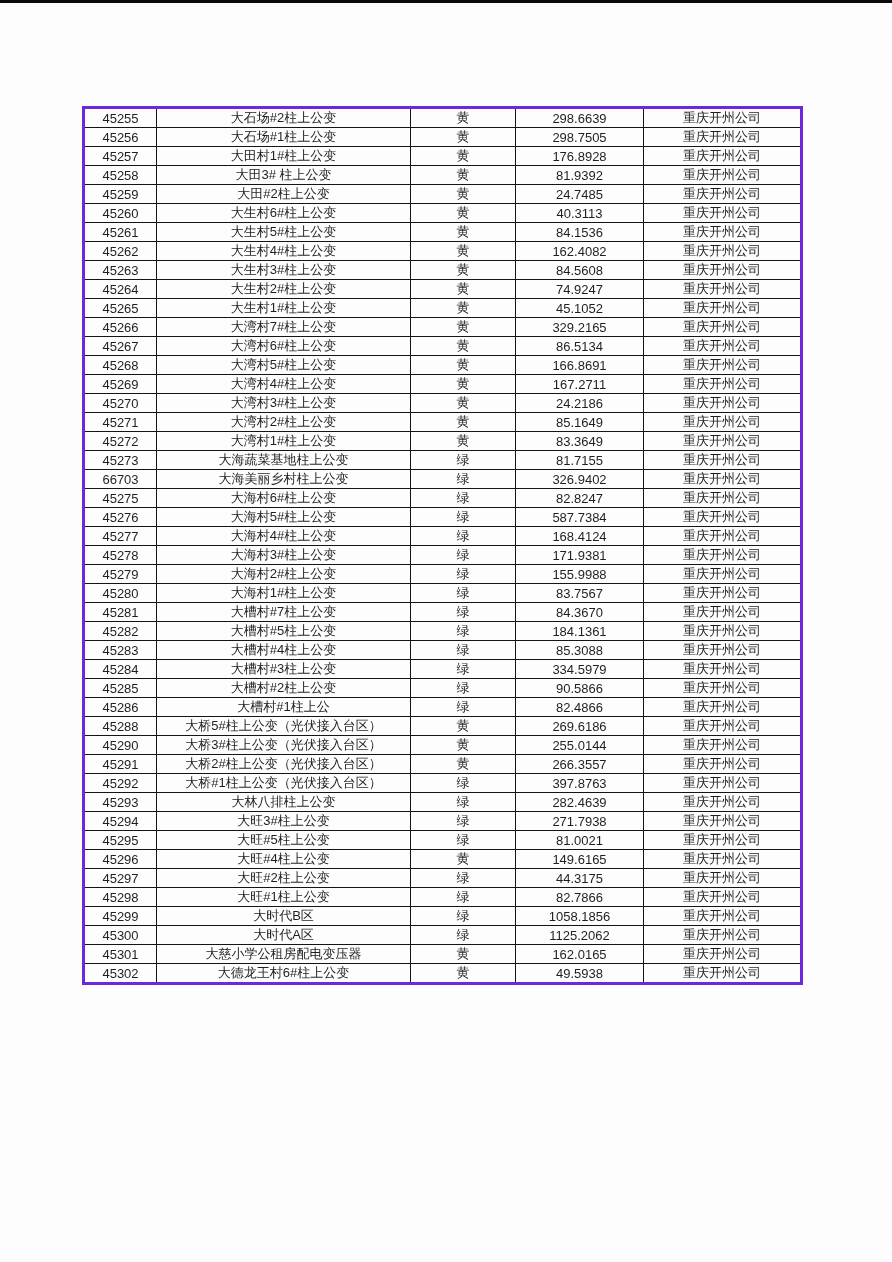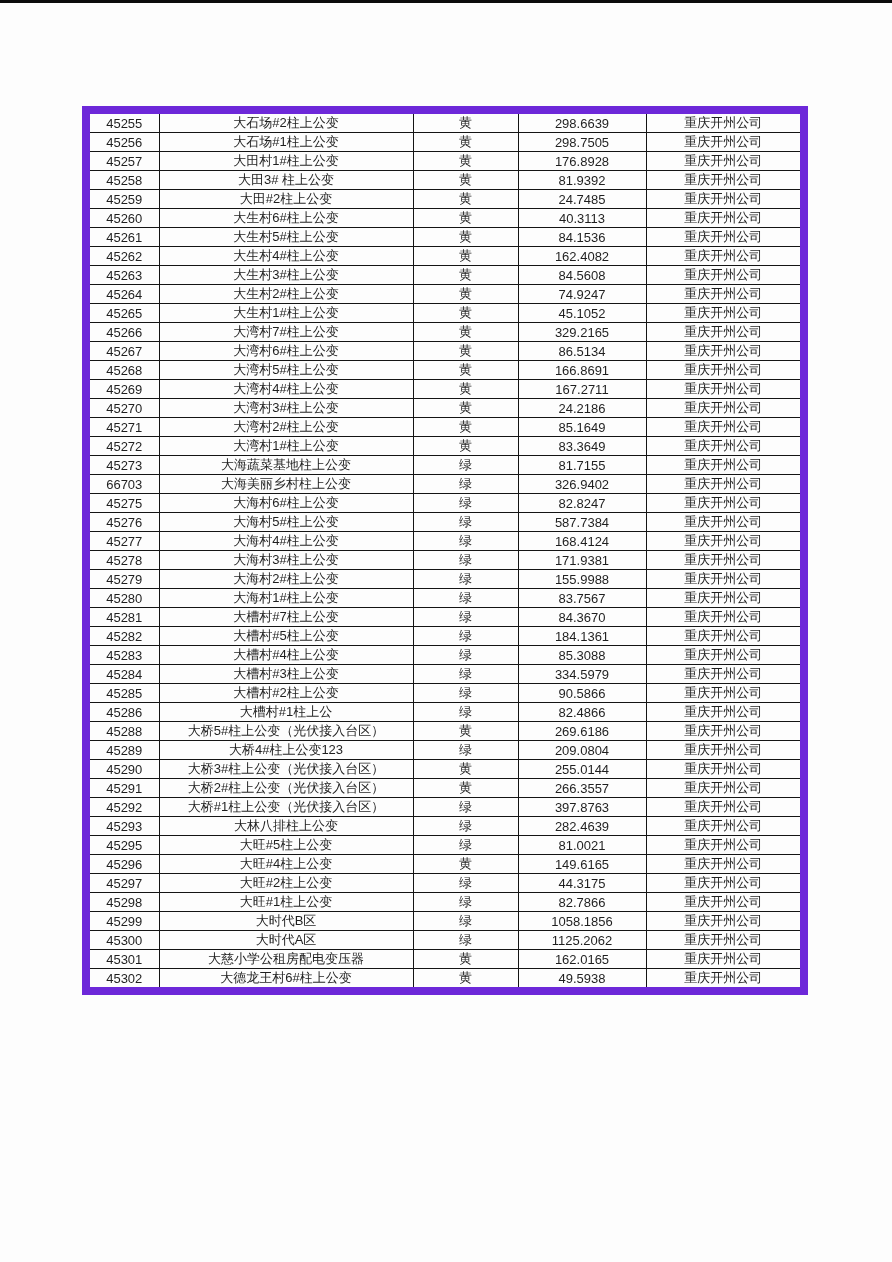--- a/index.html
+++ b/index.html
@@ -23,21 +23,21 @@
     height: 3px;
   }
   table.grid {
     position: absolute;
     left: 82px;
     top: 106px;
     width: 718px;
     height: 865px;
     border-collapse: collapse;
     table-layout: fixed;
-    border: 8px solid #6d28d9;
+    border: 3px solid #6d28d9;
   }
   table.grid td {
     border: 1.5px solid #141414;
     text-align: center;
     vertical-align: middle;
     padding: 0 2px;
     font-size: 13px;
     white-space: nowrap;
     overflow: hidden;
   }
@@ -319,27 +319,20 @@
 
 
   <tr>
     <td>45288</td>
     <td>大桥5#柱上公变（光伏接入台区）</td>
     <td>黄</td>
     <td>269.6186</td>
     <td>重庆开州公司</td>
   </tr>
 
-  <tr>
-    <td>45289</td>
-    <td>大桥4#柱上公变123</td>
-    <td>绿</td>
-    <td>209.0804</td>
-    <td>重庆开州公司</td>
-  </tr>
 
   <tr>
     <td>45290</td>
     <td>大桥3#柱上公变（光伏接入台区）</td>
     <td>黄</td>
     <td>255.0144</td>
     <td>重庆开州公司</td>
   </tr>
 
   <tr>
@@ -359,20 +352,27 @@
   </tr>
 
   <tr>
     <td>45293</td>
     <td>大林八排柱上公变</td>
     <td>绿</td>
     <td>282.4639</td>
     <td>重庆开州公司</td>
   </tr>
 
+  <tr>
+    <td>45294</td>
+    <td>大旺3#柱上公变</td>
+    <td>绿</td>
+    <td>271.7938</td>
+    <td>重庆开州公司</td>
+  </tr>
 
   <tr>
     <td>45295</td>
     <td>大旺#5柱上公变</td>
     <td>绿</td>
     <td>81.0021</td>
     <td>重庆开州公司</td>
   </tr>
 
   <tr>

